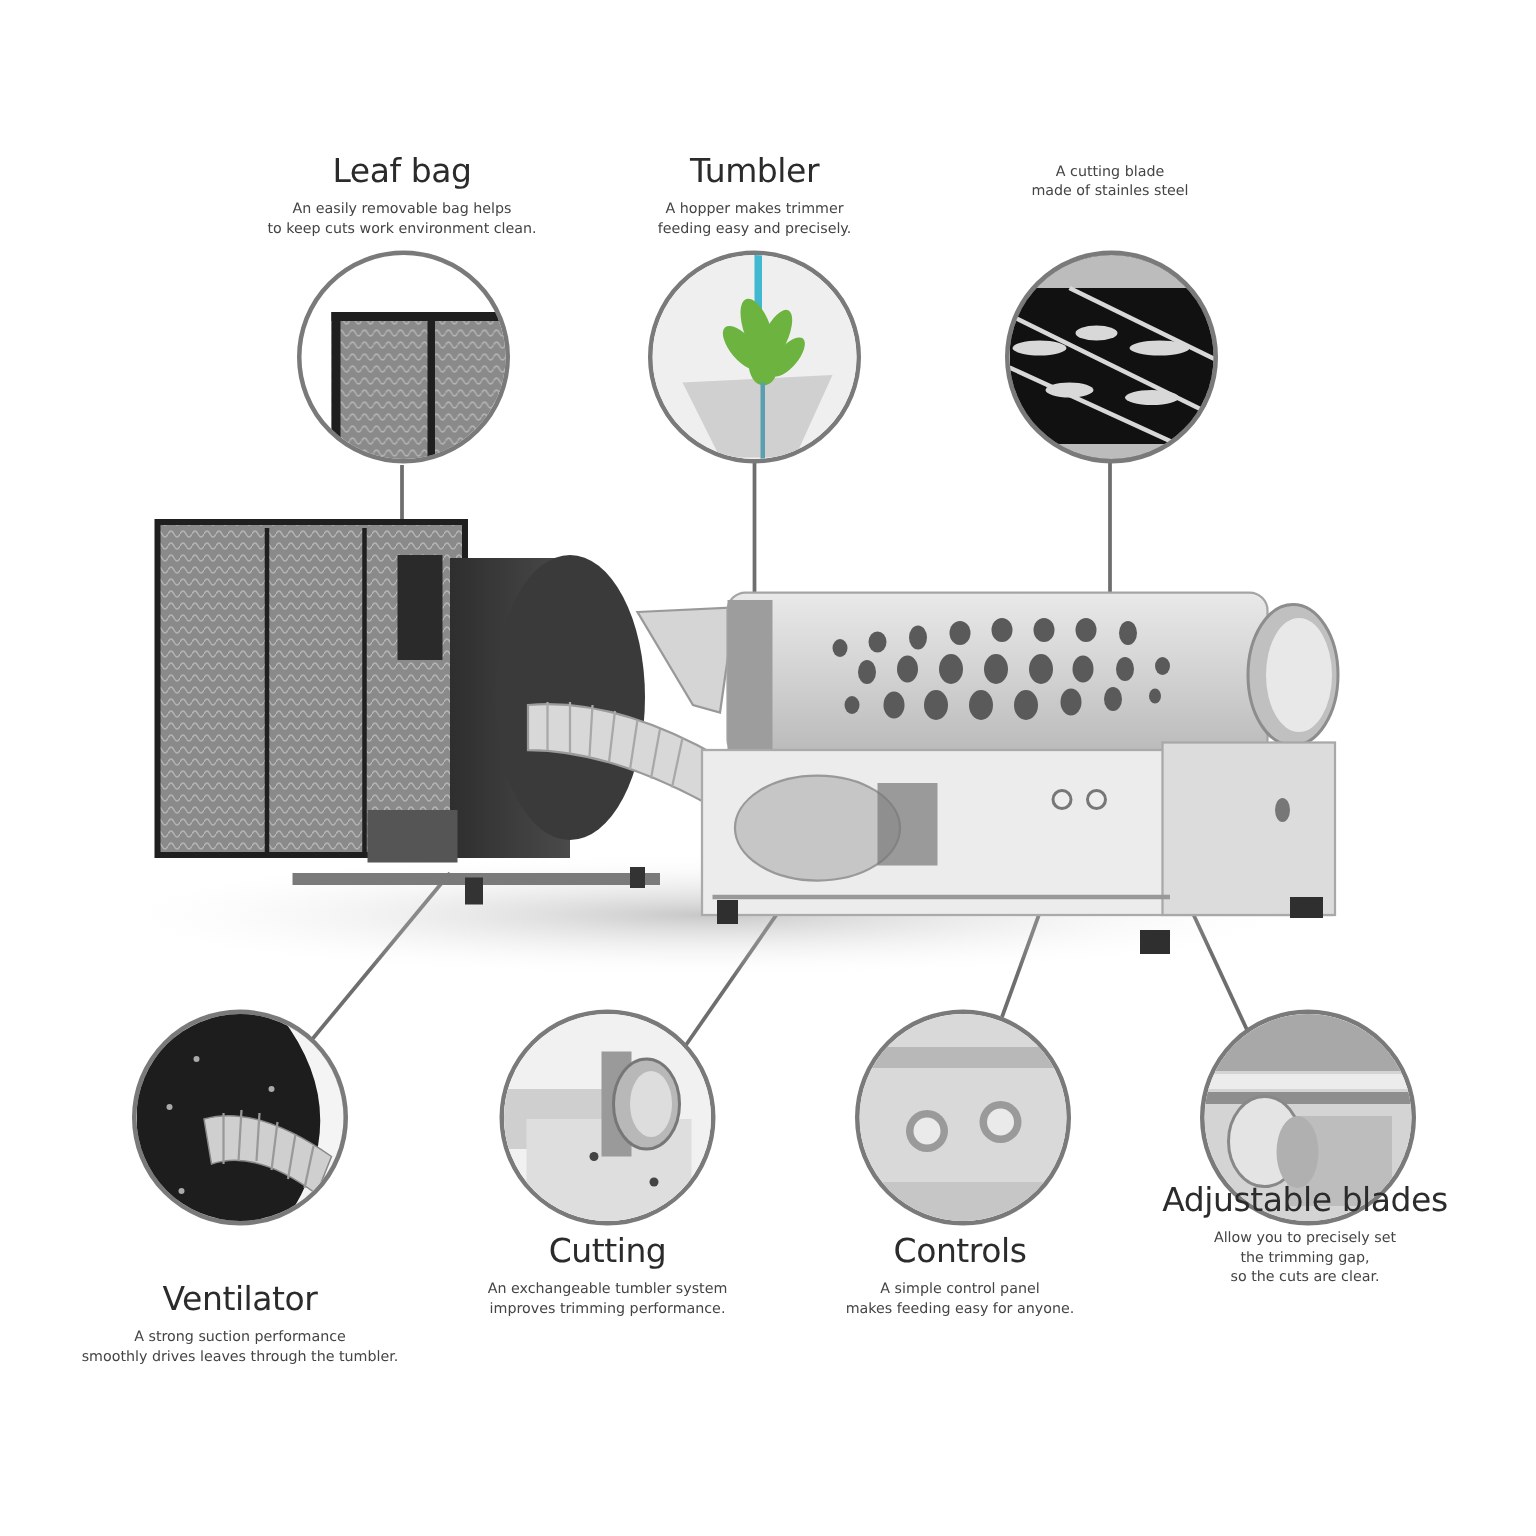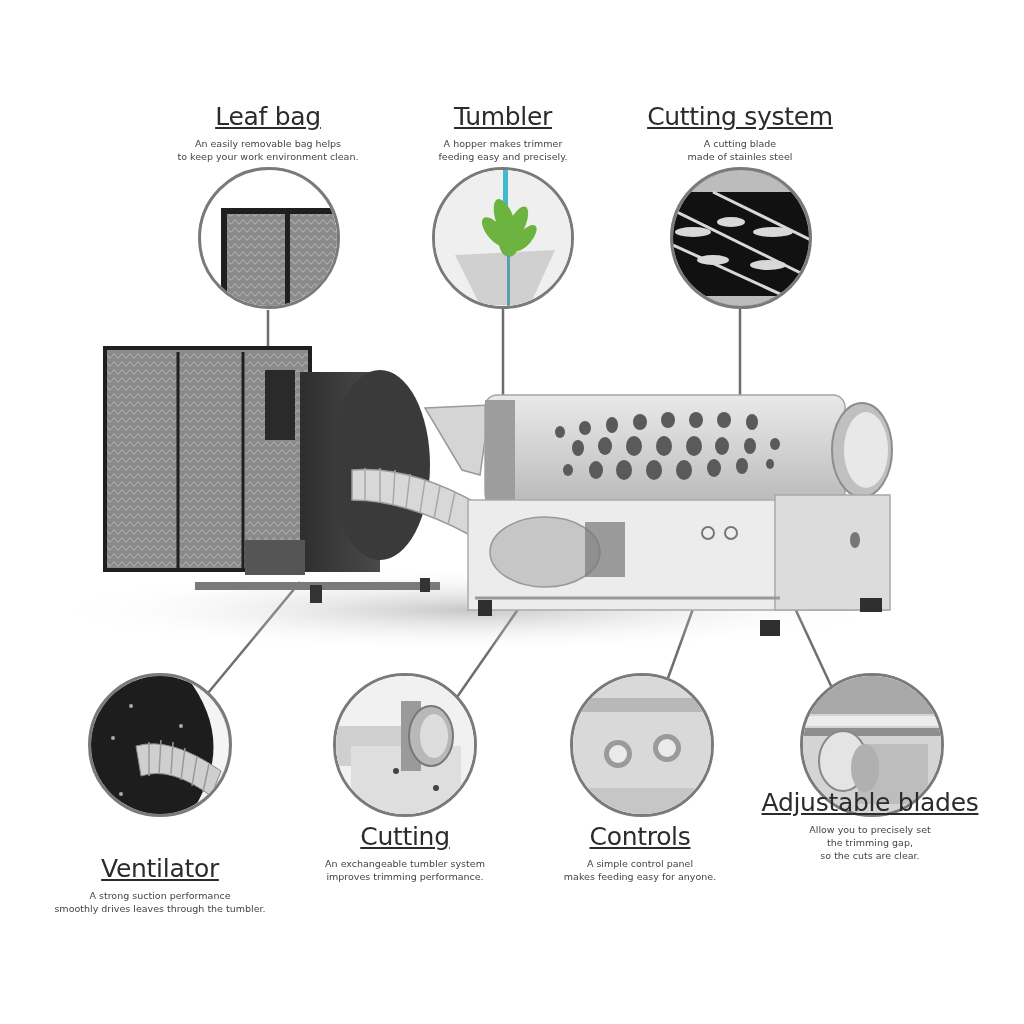--- a/index.html
+++ b/index.html
@@ -1,19 +1,19 @@
 <!DOCTYPE html>
 <html><head>
 <meta charset="utf-8">
 <style>
   html, body { margin:0; padding:0; background:#ffffff; }
   body { width:1024px; height:1024px; position:relative; overflow:hidden; font-family:"DejaVu Sans", sans-serif; color:#2a2a2a; }
   .canvas { position:absolute; left:0; top:0; width:1024px; height:1024px; }
   .feature { position:absolute; text-align:center; }
-  .feature .title { font-size:25px; color:#2b2b2b; letter-spacing:-0.3px; white-space:nowrap;text-decoration:underline; }
+  .feature .title { font-size:22px; color:#2b2b2b; letter-spacing:-0.3px; white-space:nowrap; }
   .feature .desc { font-size:9.5px; color:#444; line-height:13px; margin-top:6px; white-space:pre-line; }
   .circle { position:absolute; border:3px solid #7a7a7a; border-radius:50%; overflow:hidden; background:#fff; box-sizing:border-box; }
   svg.lines { position:absolute; left:0; top:0; }
   svg.machine { position:absolute; left:0; top:0; }
 </style>
 </head>
 <body>
 
 <div class="canvas">
 
@@ -127,21 +127,21 @@
       <line x1="475" y1="598" x2="780" y2="598" stroke="#999" stroke-width="3"></line>
       <rect x="478" y="600" width="14" height="16" fill="#2f2f2f"></rect>
       <rect x="760" y="620" width="20" height="16" fill="#2f2f2f"></rect>
       <rect x="860" y="598" width="22" height="14" fill="#2f2f2f"></rect>
     </g>
   </svg>
 
   <div class="feature" style="left:148px; top:102px; width:240px;">
     <div class="title">Leaf bag</div>
     <div class="desc">An easily removable bag helps
-to keep your work environment clean.</div>
+to keep cuts work environment clean.</div>
   </div>
   <div class="circle" style="left:198px; top:167px; width:142px; height:142px;">
     <svg width="142" height="142">
       <rect x="20" y="38" width="125" height="110" fill="url(#meshP)"></rect>
       <rect x="20" y="38" width="125" height="6" fill="#1f1f1f"></rect>
       <rect x="20" y="38" width="6" height="110" fill="#1f1f1f"></rect>
       <rect x="84" y="40" width="5" height="110" fill="#1f1f1f"></rect>
     </svg>
   </div>
 
@@ -160,21 +160,20 @@
         <ellipse cx="82" cy="55" rx="8" ry="20" transform="rotate(25 82 55)"></ellipse>
         <ellipse cx="60" cy="62" rx="8" ry="18" transform="rotate(-40 60 62)"></ellipse>
         <ellipse cx="90" cy="68" rx="7" ry="16" transform="rotate(40 90 68)"></ellipse>
         <ellipse cx="74" cy="72" rx="10" ry="15"></ellipse>
       </g>
       <rect x="72" y="85" width="3" height="55" fill="#5a9fb0"></rect>
     </svg>
   </div>
 
   <div class="feature" style="left:640px; top:102px; width:200px;">
-    <div class="title">Cutting system</div>
     <div class="desc">A cutting blade
 made of stainles steel</div>
   </div>
   <div class="circle" style="left:670px; top:167px; width:142px; height:142px;">
     <svg width="142" height="142">
       <rect width="142" height="142" fill="#111"></rect>
       <rect y="0" width="142" height="22" fill="#bcbcbc"></rect>
       <rect y="126" width="142" height="16" fill="#bcbcbc"></rect>
       <g fill="#d8d8d8">
         <ellipse cx="20" cy="62" rx="18" ry="5"></ellipse>

